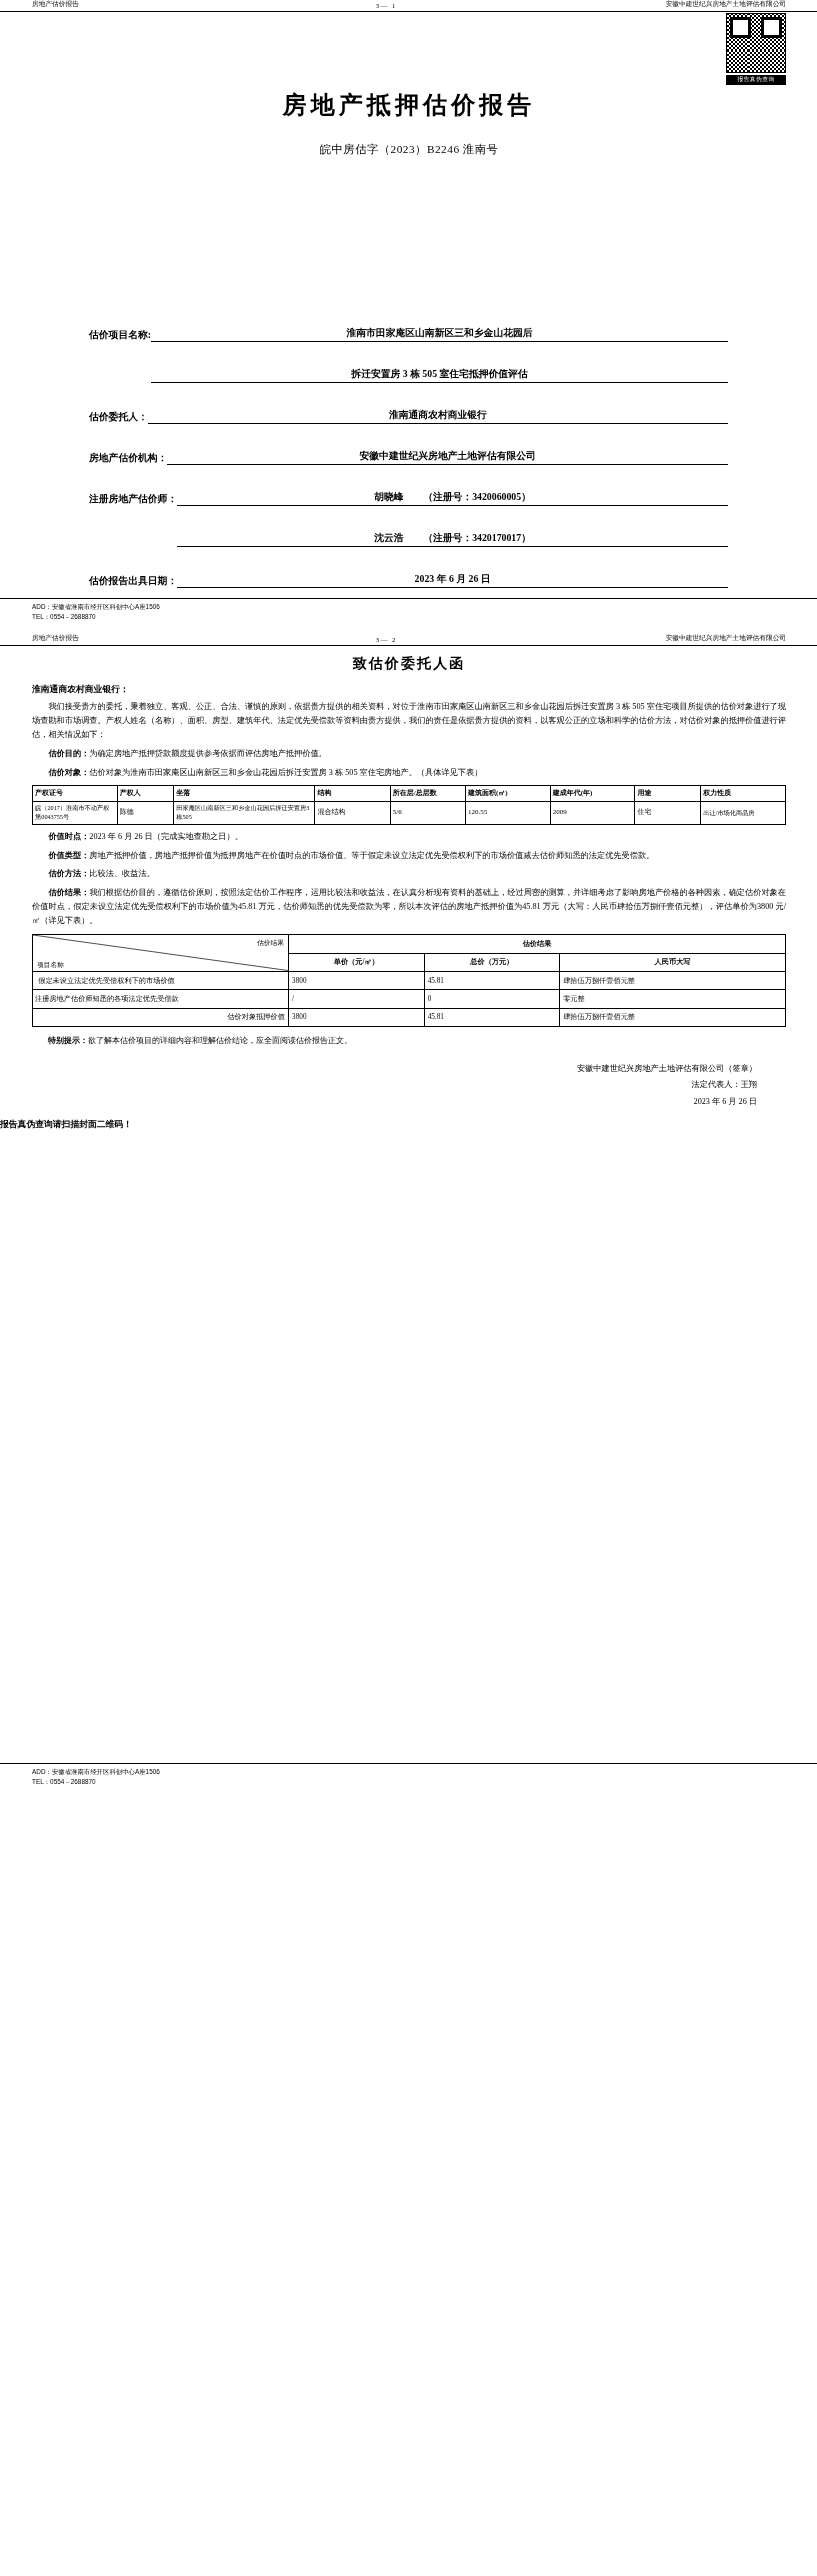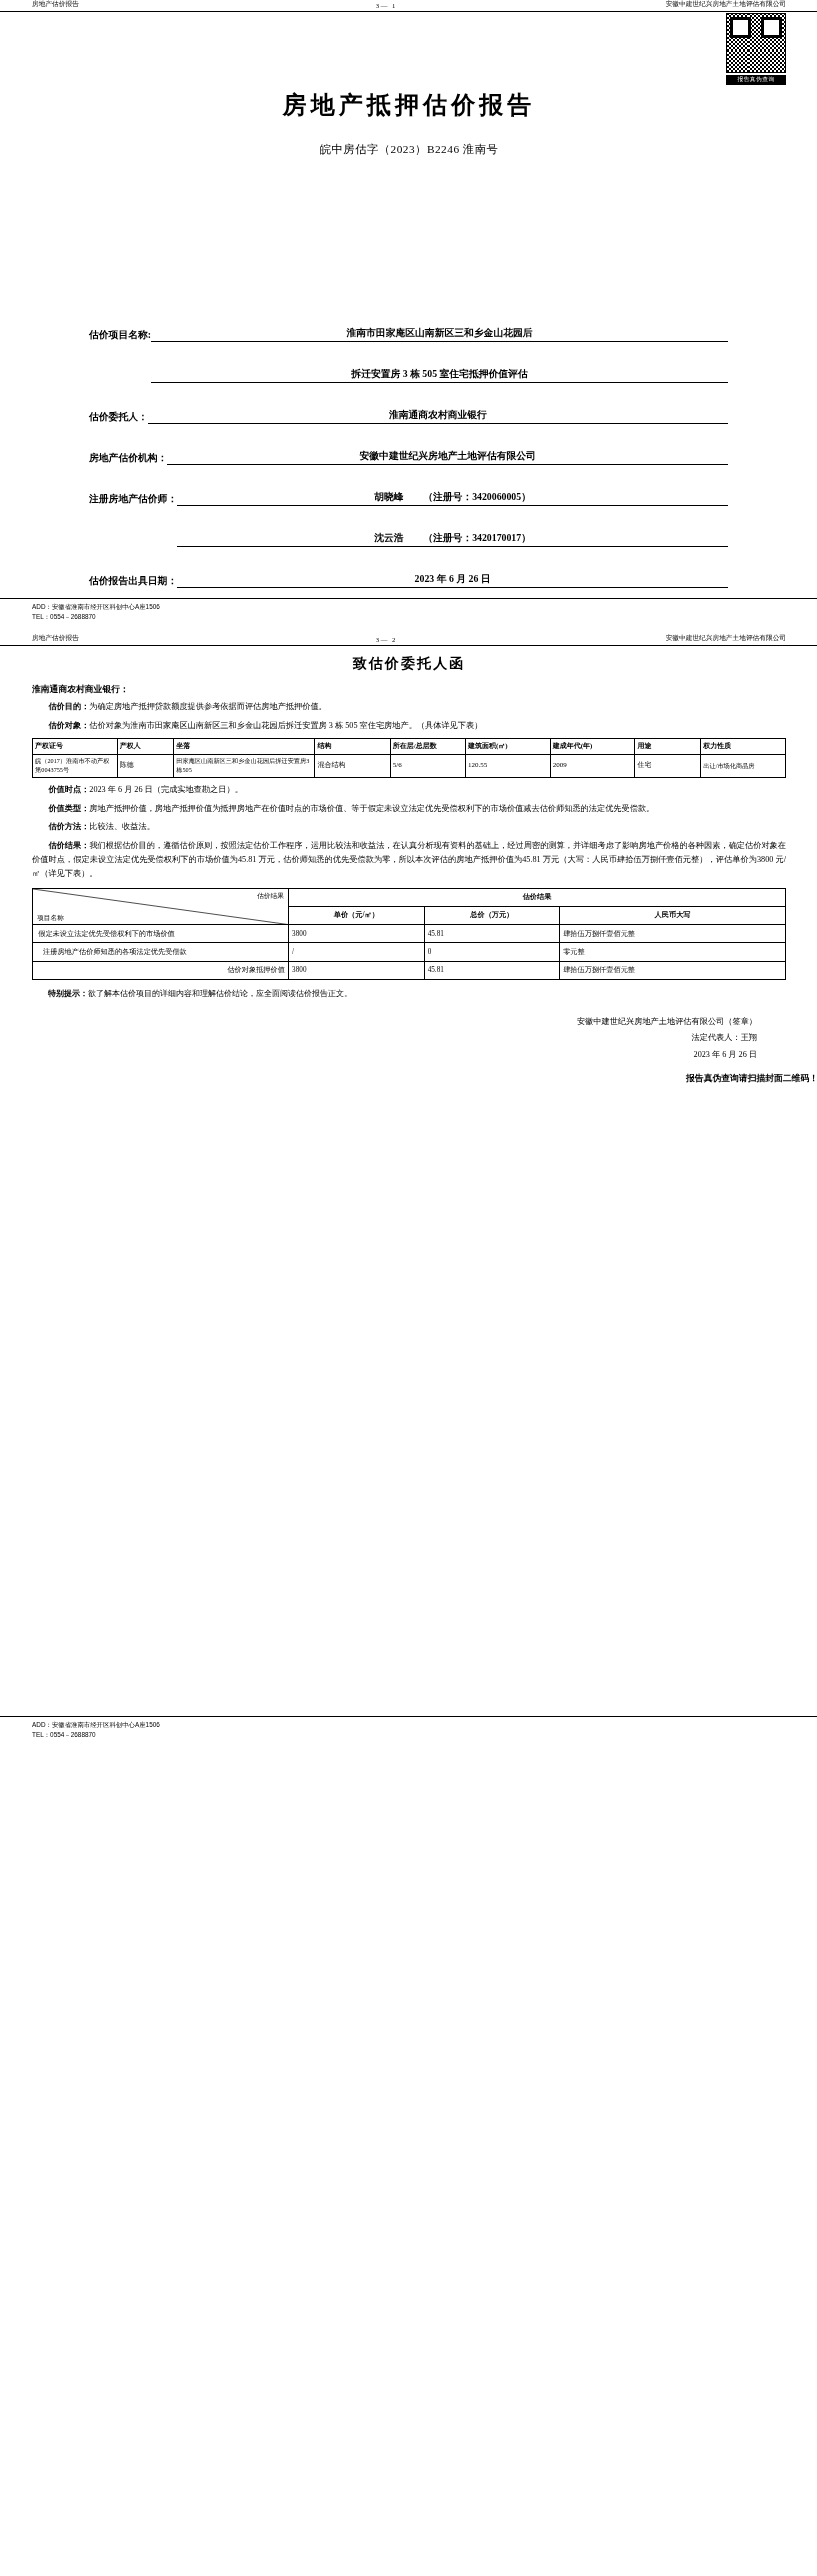--- a/index.html
+++ b/index.html
@@ -168,21 +168,21 @@
 
   
   .signoff {
     margin-top:13.4px;
     padding:0 61px 0 32px;
     font-size:8.2px;
     text-align:right;
     line-height:2.0;
   }
   .center-note{
-    text-align:right;
+    text-align:left;
     font-weight:bold;
     font-size:8.8px;
     margin-top:9.3px;
   }
   .tip {
     font-size:8px;
     line-height:1.7;
     padding:0 32px;
     margin-top:7.2px;
     text-indent:2em;
@@ -266,20 +266,23 @@
   <div class="runhead">
     <span class="left">房地产估价报告</span>
     <span class="mid">3—  2</span>
     <span class="right">安徽中建世纪兴房地产土地评估有限公司</span>
   </div>
 
   <div class="doc-title">致估价委托人函</div>
 
   <div class="section-h">淮南通商农村商业银行：</div>
 
+  <p class="body">
+    <span>我们接受贵方的委托，秉着独立、客观、公正、合法、谨慎的原则，依据贵方提供的相关资料，对位于淮南市田家庵区山南新区三和乡金山花园后拆迁安置房 3 栋 505 室住宅项目所提供的估价对象进行了现场查勘和市场调查。产权人姓名（名称）、面积、房型、建筑年代、法定优先受偿款等资料由贵方提供，我们的责任是依据贵方提供的资料，以客观公正的立场和科学的估价方法，对估价对象的抵押价值进行评估，相关情况如下：</span>
+  </p>
 
   <p class="body">
     <b>估价目的：</b><span>为确定房地产抵押贷款额度提供参考依据而评估房地产抵押价值。</span>
   </p>
 
   <p class="body">
     <b>估价对象：</b><span>估价对象为淮南市田家庵区山南新区三和乡金山花园后拆迁安置房 3 栋 505 室住宅房地产。（具体详见下表）</span>
   </p>
 
   <table class="grid">
@@ -346,21 +349,21 @@
       </tr>
     </thead>
     <tbody>
       <tr>
         <td style="text-align:left;padding-left:5.2px">假定未设立法定优先受偿权利下的市场价值</td>
         <td>3800</td>
         <td>45.81</td>
         <td>肆拾伍万捌仟壹佰元整</td>
       </tr>
       <tr>
-        <td style="text-align:left;padding-left:10px">注册房地产估价师知悉的各项法定优先受偿款</td>
+        <td style="text-align:left;padding-left:2px">注册房地产估价师知悉的各项法定优先受偿款</td>
         <td>/</td>
         <td>0</td>
         <td>零元整</td>
       </tr>
       <tr>
         <td style="text-align:right">估价对象抵押价值</td>
         <td>3800</td>
         <td>45.81</td>
         <td>肆拾伍万捌仟壹佰元整</td>
       </tr>

